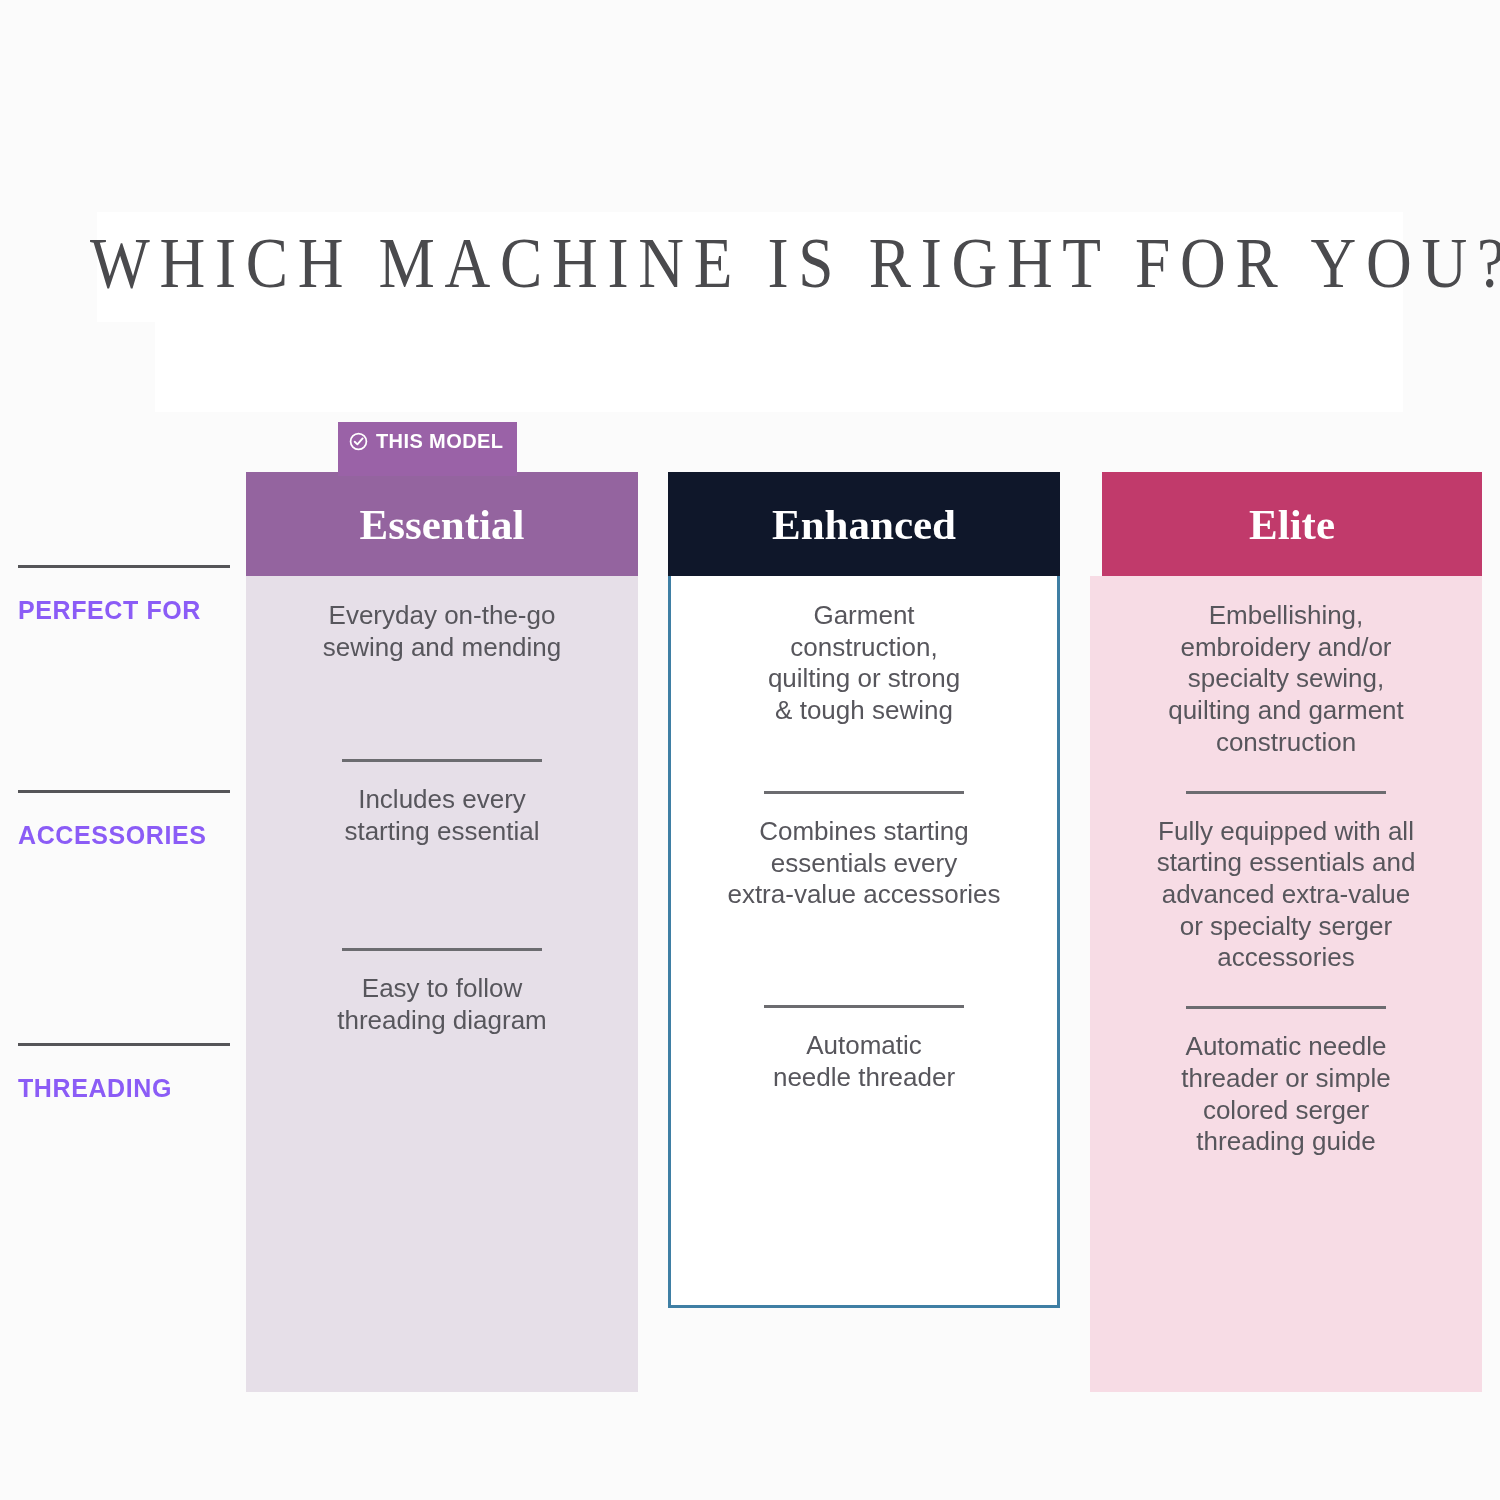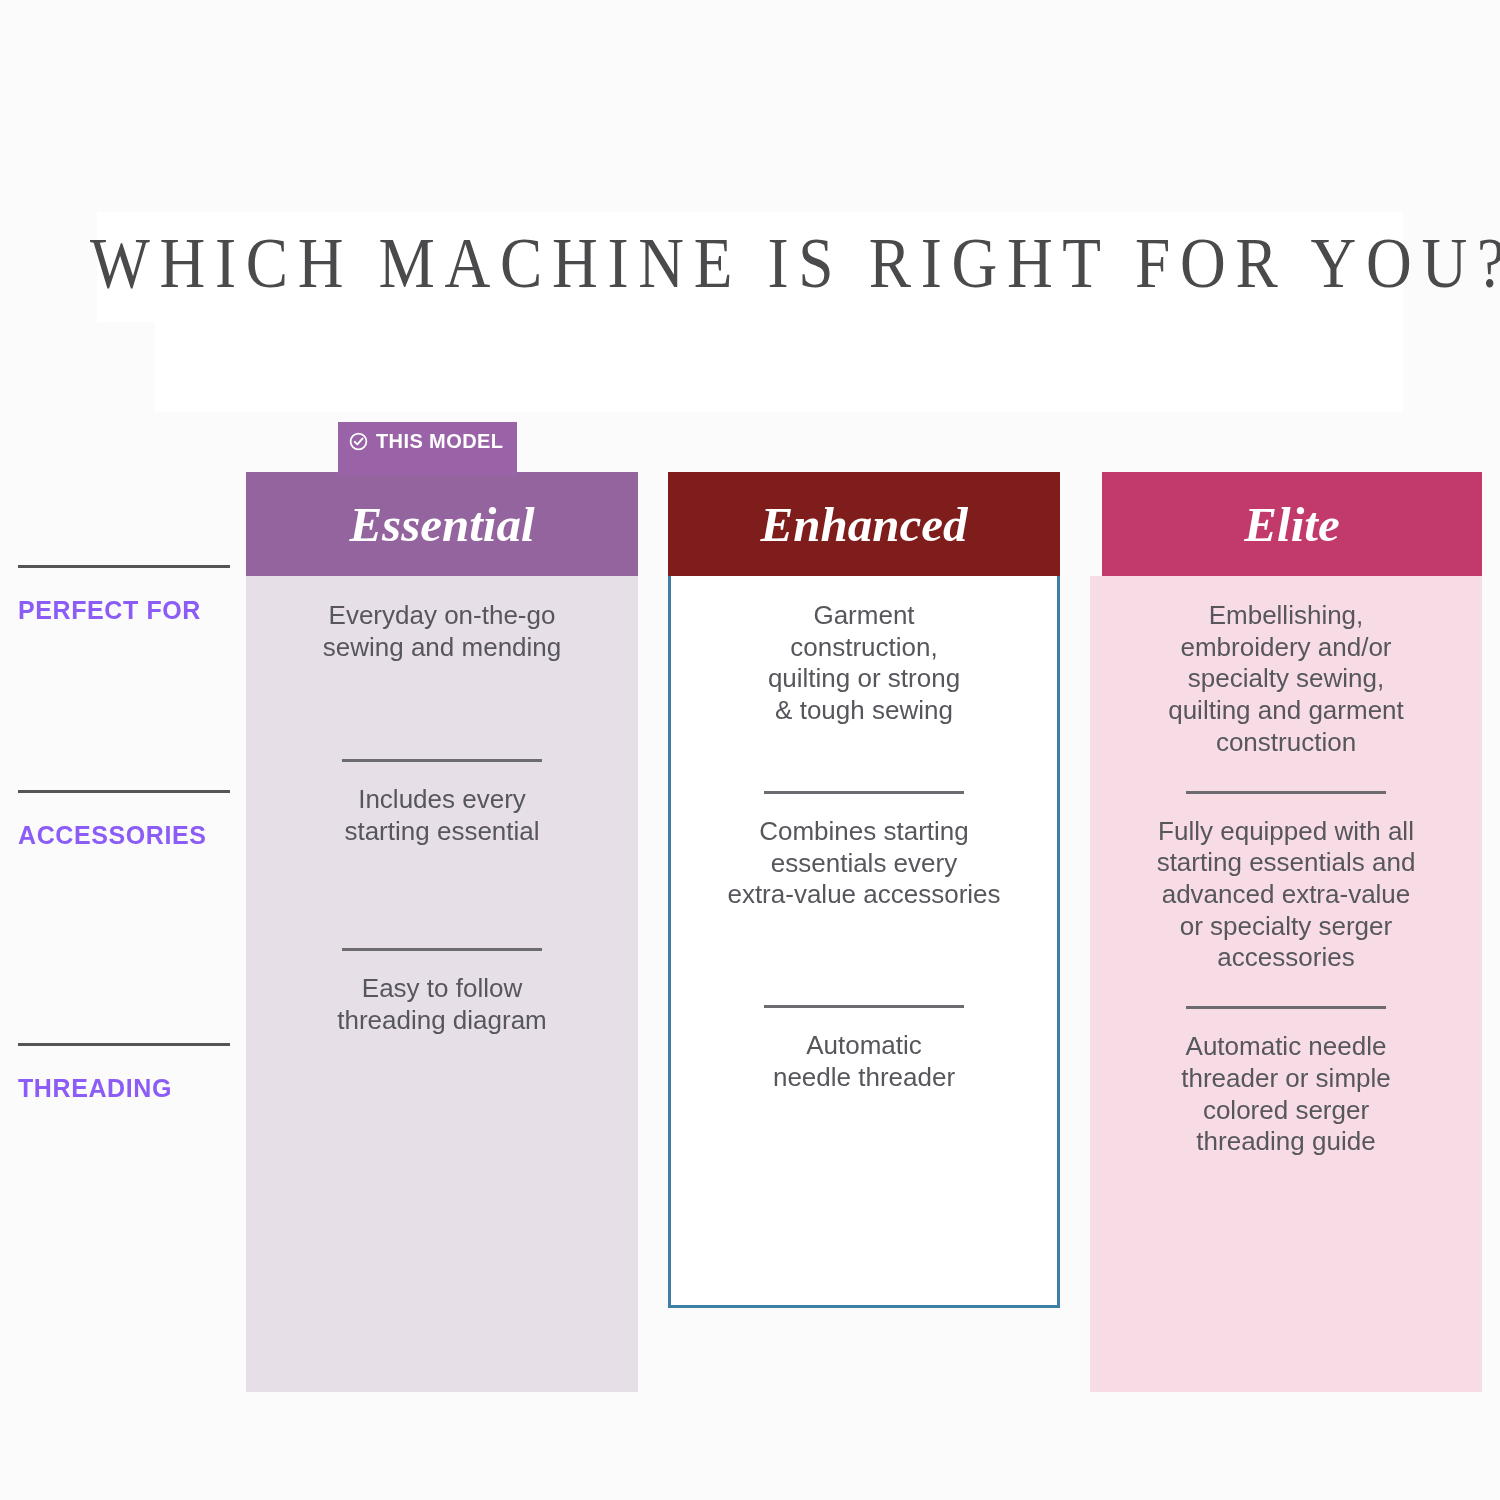--- a/index.html
+++ b/index.html
@@ -116,38 +116,37 @@
   #col-2 { left: 1090px; }
 
   .col-head {
     height: 104px;
     display: flex;
     align-items: center;
     justify-content: center;
   }
   .col-head-text {
     font-family: "Liberation Serif", serif;
-    font-size: 49px;
+    font-size: 43px;
     font-weight: bold;
     color: #ffffff;
     line-height: 1;
-    font-style: italic;
   }
 
   .col-body {
     padding: 0 18px 26px 18px;
     box-sizing: border-box;
   }
 
   
   #col-0 .col-head { background: #94649f; }
   #col-0 .col-body { background: #e6dfe8; height: 816px; }
 
   
-  #col-1 .col-head { background: #7f1d1d; }
+  #col-1 .col-head { background: #0f172a; }
   #col-1 .col-body {
     background: #ffffff;
     height: 732px;
     border: 3px solid #3f7fa4;
     border-top: none;
   }
 
   
   #col-2 .col-head { background: #c13a6b; margin-left: 12px; }
   #col-2 .col-body { background: #f7dce5; height: 816px; }

